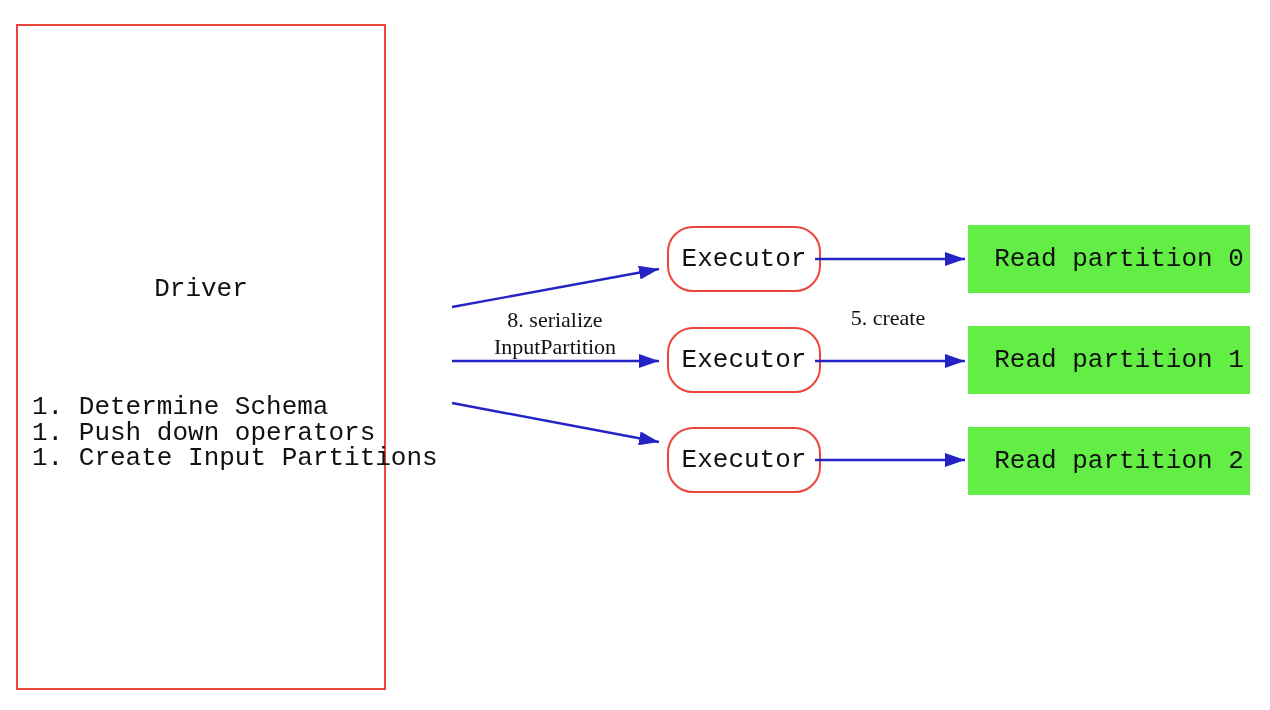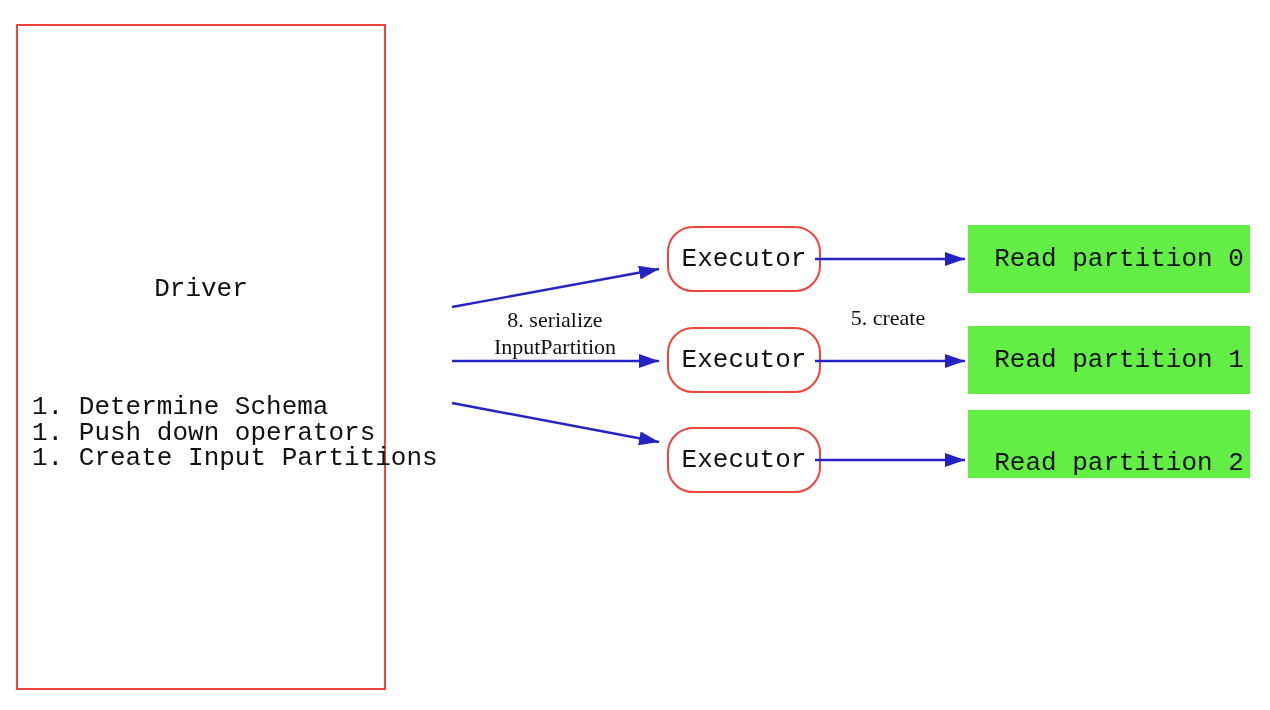--- a/index.html
+++ b/index.html
@@ -69,21 +69,21 @@
     border: none;
     display: flex;
     align-items: center;
     justify-content: center;
     font-size: 26px;
     white-space: nowrap;
     padding-left: 20px;
   }
   .part-1 { top: 225px; }
   .part-2 { top: 326px; justify-content: center; }
-  .part-3 { top: 410px; align-items: flex-end; }
+  .part-3 { top: 427px; }
   .edge-label {
     position: absolute;
     font-family: "Liberation Serif", "DejaVu Serif", serif;
     font-size: 22px;
     line-height: 27px;
     text-align: center;
     color: var(--color-text, #111111);
   }
   .edge-label span { display: block; }
   .label-serialize {

